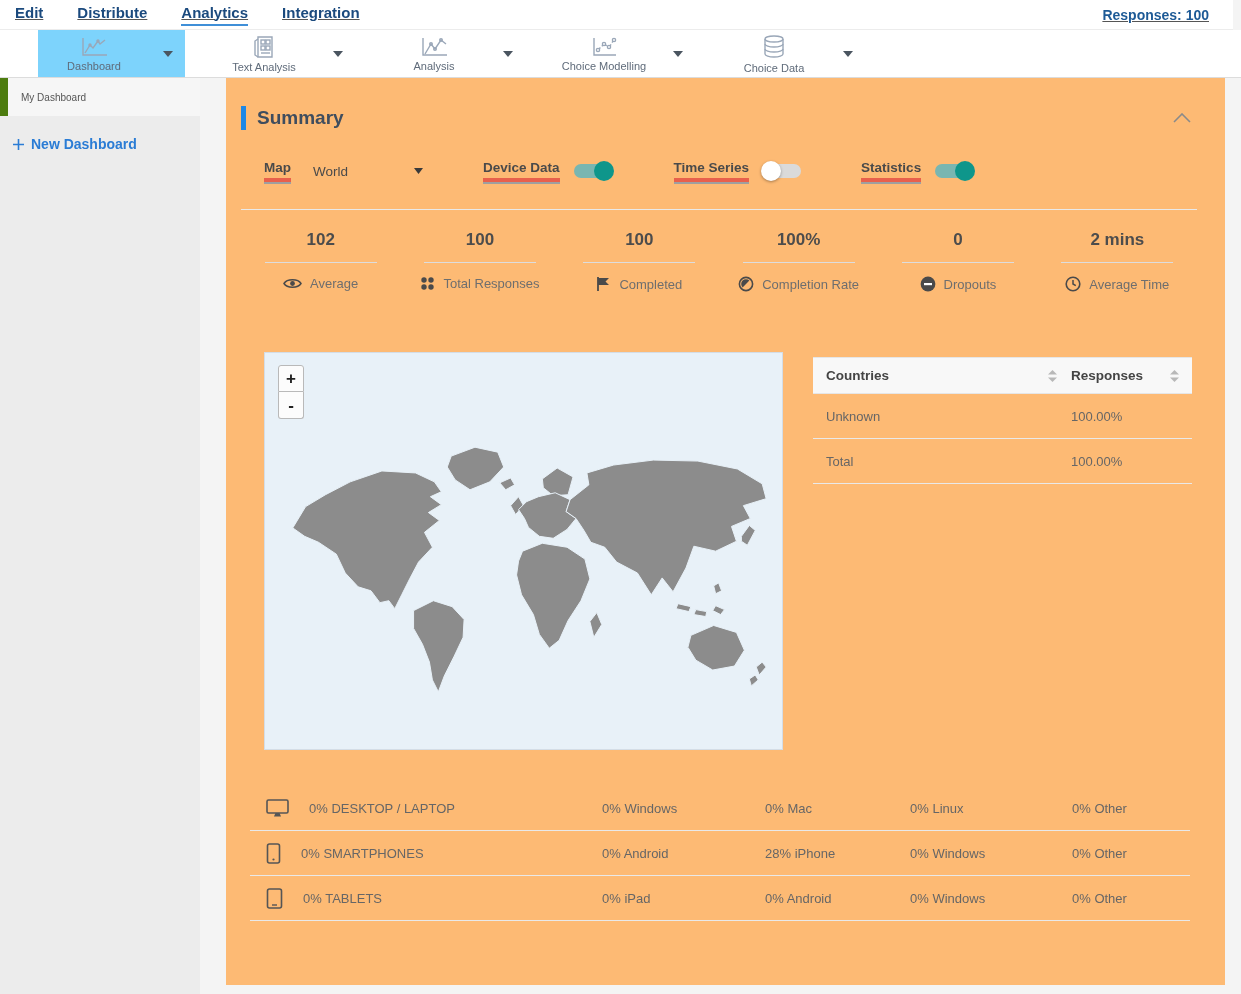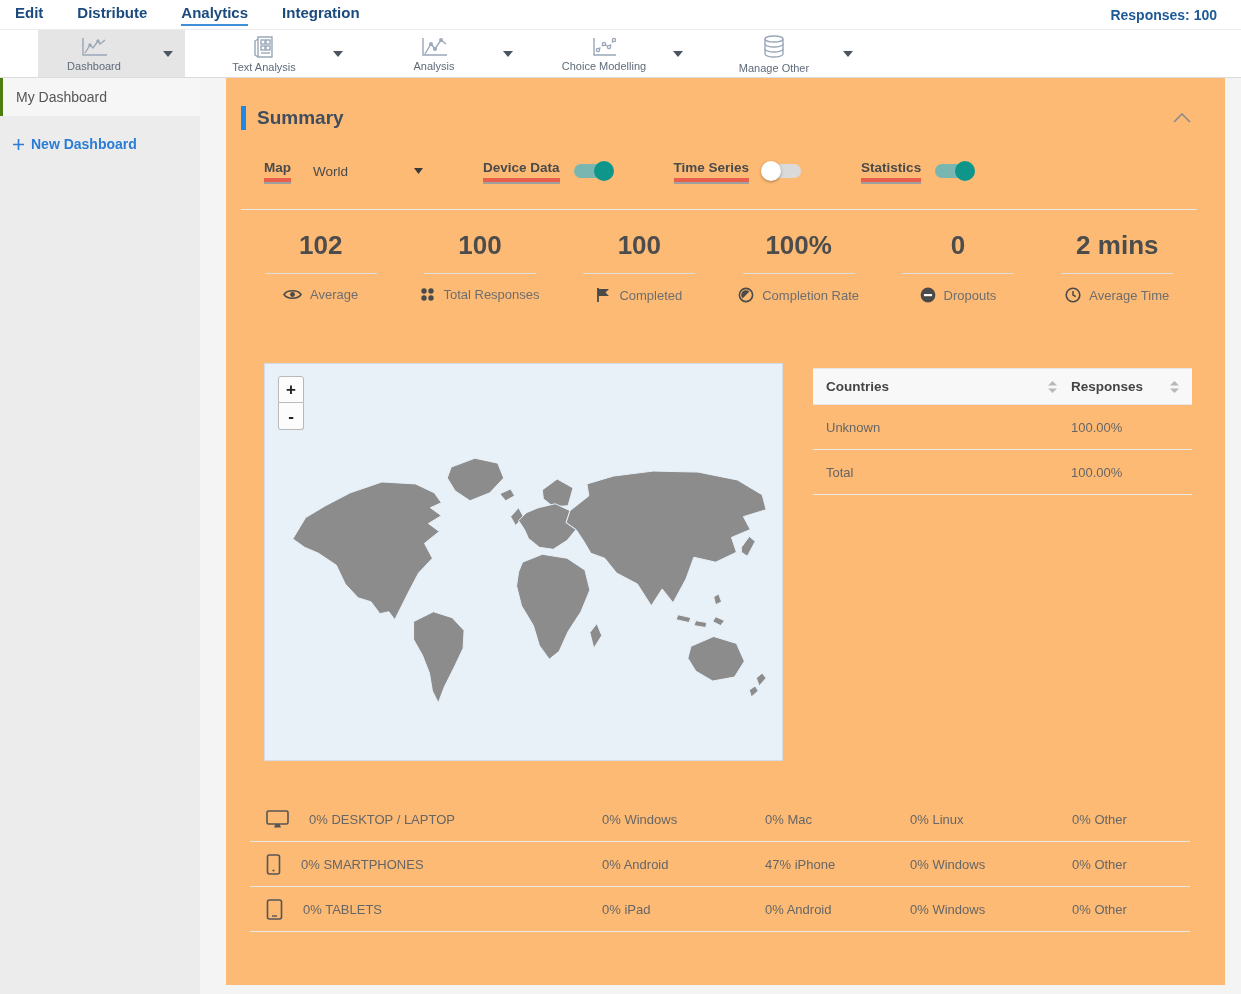--- a/index.html
+++ b/index.html
@@ -8,50 +8,50 @@
     font-family:"Liberation Sans", sans-serif;
     background:#f4f4f4;
     position:relative;
     overflow:hidden;
     color:#555;
   }
   svg { display:block; }
 
   
   .topnav {
-    position:absolute; top:0; left:0; right:0; height:30px;
+    position:absolute; top:0; left:0; right:8px; height:30px;
     background:#fff; border-bottom:1px solid #ececec;
-    display:flex; align-items:center; padding:0 24px 0 15px; gap:34px;
+    display:flex; align-items:center; padding:0 24px 0 15px; gap:34px;text-decoration:underline;
   }
   .topnav-item {
     font-size:15px; font-weight:700; color:#1b4a7e; cursor:pointer;
     padding-bottom:2px; border-bottom:2px solid transparent; line-height:1.2;
   }
   .topnav-item.active { border-bottom-color:#3f8fd8; }
   .responses-count { margin-left:auto; font-size:14px; font-weight:700; color:#1d5a96; }
 
   
   .toolbar {
     position:absolute; top:30px; left:0; right:0; height:48px;
     background:#fff; border-bottom:1px solid #dcdcdc;
     display:flex; align-items:stretch; padding-left:38px;
   }
   .tool { width:147px; margin-right:23px; display:flex; align-items:center; cursor:pointer; }
-  .tool.active { background:#e5e5e5; }
+  .tool.active { background:#7dd3fc; }
   .tool-block { width:112px; height:100%; display:flex; flex-direction:column; align-items:center; justify-content:center; gap:2px; }
   .tool-label { font-size:11px; color:#5f6b7a; white-space:nowrap; }
   .tool-caret { flex:1; display:flex; justify-content:center; }
   .tool-icon svg { stroke:#9aa7b8; fill:none; stroke-width:1.4; }
 
   
   .sidebar { position:absolute; top:78px; left:0; width:200px; bottom:0; background:#ececec; }
   .side-item {
-    height:38px; background:#f6f6f6; border-left:3px solid #4d7c0f;
+    height:38px; background:#f6f6f6; border-left:8px solid #4d7c0f;
     display:flex; align-items:center; padding-left:13px;
-    font-size:14px; color:#555; cursor:pointer;
+    font-size:10px; color:#555; cursor:pointer;
   }
   .new-dash {
     margin:20px 12px 0 13px; display:flex; align-items:center; gap:7px;
     color:#2a7cd5; font-size:14px; font-weight:600; cursor:pointer;
   }
 
   
   .card { position:absolute; left:226px; top:78px; width:999px; height:907px; background:#fdba74; }
 
   .card-header { display:flex; align-items:center; padding:28px 30px 0 15px; }
@@ -74,21 +74,21 @@
   .toggle.on .track { background:#79b6b1; }
   .toggle.on .knob  { right:-2px; background:#0e968b; }
   .toggle.off .track { background:#dadada; }
   .toggle.off .knob  { left:-2px; background:#fff; box-shadow:0 1px 3px rgba(0,0,0,.35); }
 
   .hr { margin:27px 28px 0 15px; border-top:1px solid #e9e9e9; }
 
   
   .stats { display:flex; margin:20px 28px 0 15px; }
   .stat { flex:1; text-align:center; }
-  .stat-value { font-size:26px; font-weight:700; color:#4c4c4c; }
+  .stat-value { font-size:17px; font-weight:700; color:#4c4c4c; }
   .stat-divider { width:112px; border-bottom:1px solid #ddd; margin:12px auto 13px; }
   .stat-bottom { display:flex; align-items:center; justify-content:center; gap:8px; }
   .stat-label { font-size:13px; color:#6e6e6e; }
 
   
   .main-row { display:flex; margin:60px 33px 0 38px; gap:30px; }
   .map-panel { width:519px; height:398px; background:#e8f1f8; border:1px solid #d4dde6; position:relative; flex:none; }
   .map-title { text-align:center; margin-top:10px; font-size:20px; font-weight:700; color:#3c3c3c; letter-spacing:.2px; }
   .zoom-ctl { position:absolute; left:13px; top:12px; display:flex; flex-direction:column; }
   .zoom-btn {
@@ -217,21 +217,21 @@
   <div class="tool">
     <div class="tool-block">
       <span class="tool-icon">
         <svg width="26" height="26" viewBox="0 0 26 26">
             <ellipse cx="13" cy="5" rx="9" ry="3"></ellipse>
             <path d="M4 5 V20 C4 21.6 8 23 13 23 C18 23 22 21.6 22 20 V5"></path>
             <path d="M4 10 C4 11.6 8 13 13 13 C18 13 22 11.6 22 10"></path>
             <path d="M4 15 C4 16.6 8 18 13 18 C18 18 22 16.6 22 15"></path>
           </svg>
       </span>
-      <span class="tool-label">Manage Other</span>
+      <span class="tool-label">Choice Data</span>
     </div>
     <span class="tool-caret">
       <svg width="10" height="6" viewBox="0 0 10 6">
           <path d="M0 0 L10 0 L5 6 Z" fill="#4a5560"></path>
         </svg>
     </span>
   </div>
 </div>
 
 <div class="sidebar">
@@ -466,21 +466,21 @@
       <span class="dev-main">
         <span class="dev-icon">
           <svg width="15" height="21" viewBox="0 0 15 21">
               <rect x="1.5" y="1" width="12" height="19" rx="2"></rect>
               <circle cx="7.5" cy="16.5" r="1.1" fill="#555" stroke="none"></circle>
             </svg>
         </span>
         <span>0% SMARTPHONES</span>
       </span>
       <span class="dev-col1">0% Android</span>
-      <span class="dev-col2">47% iPhone</span>
+      <span class="dev-col2">28% iPhone</span>
       <span class="dev-col3">0% Windows</span>
       <span class="dev-col4">0% Other</span>
     </div>
     <div class="dev-row">
       <span class="dev-main">
         <span class="dev-icon">
           <svg width="17" height="21" viewBox="0 0 17 21">
               <rect x="1.5" y="1" width="14" height="19" rx="2"></rect>
               <path d="M6 17 H11" stroke="#555" stroke-width="1.4"></path>
             </svg>

